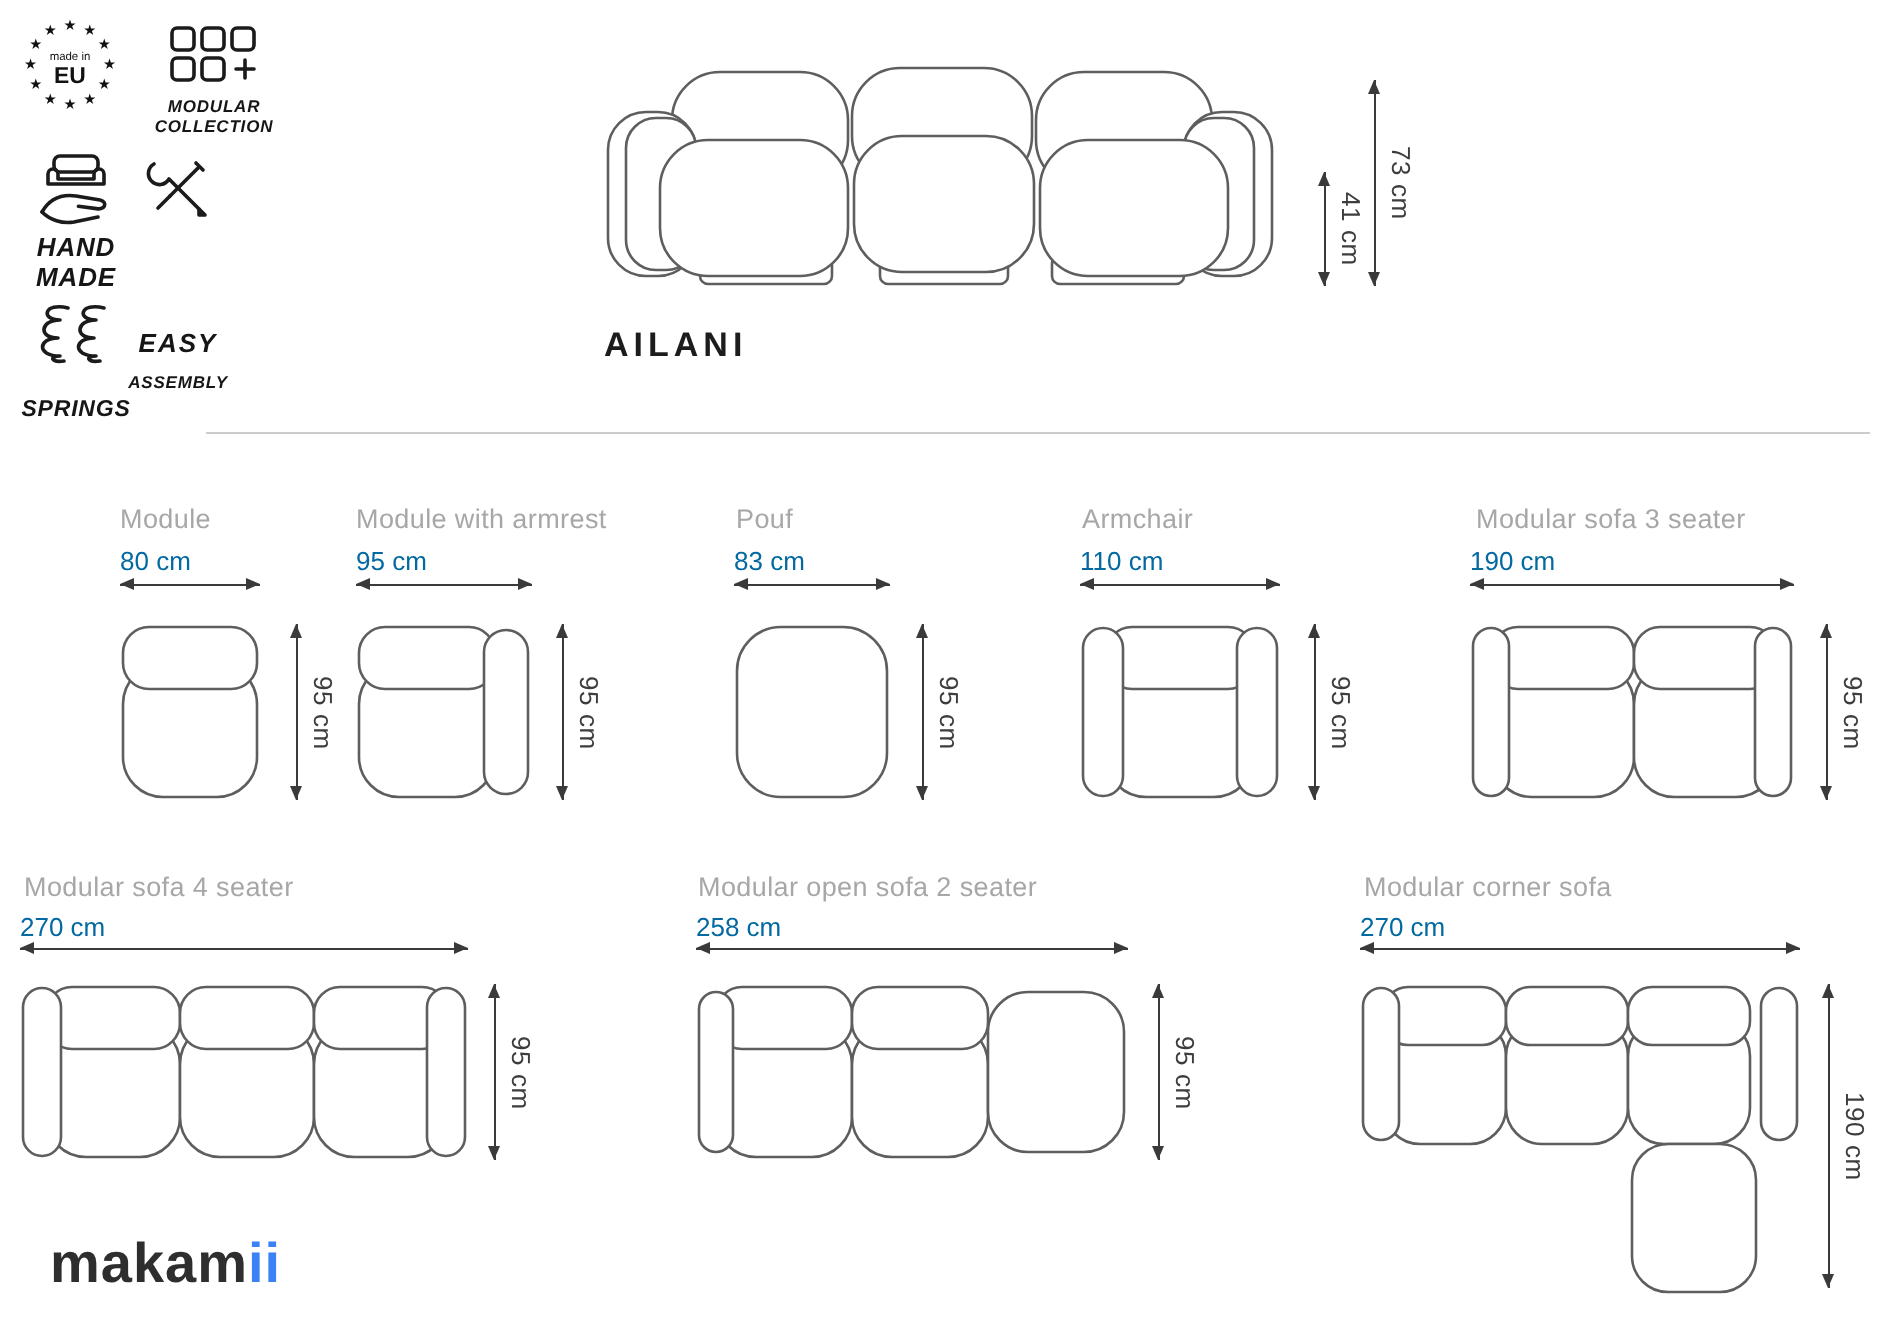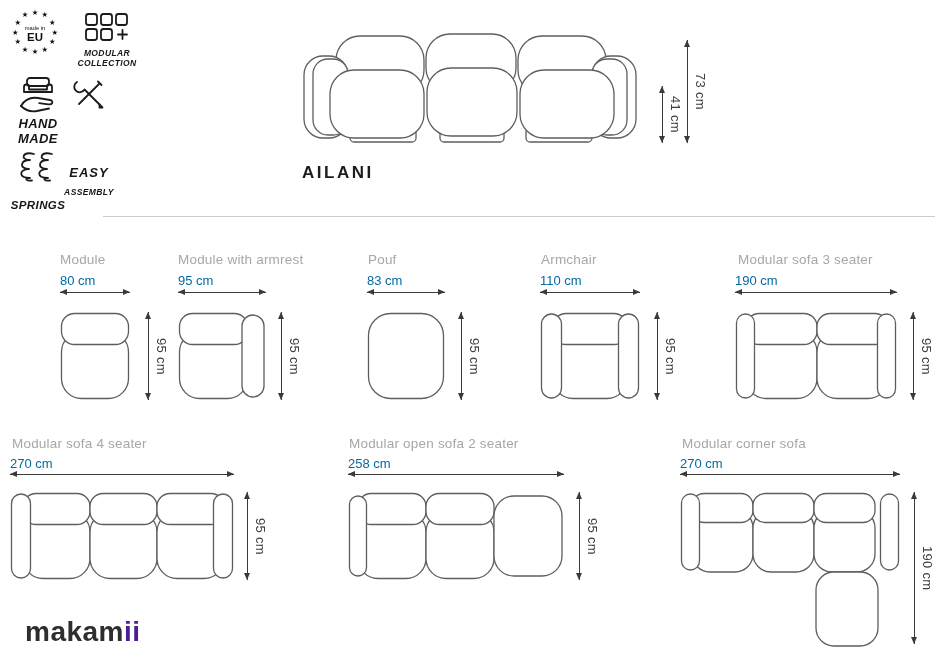--- a/index.html
+++ b/index.html
@@ -31,21 +31,21 @@
     border-top:7px solid #3a3a3a;border-left:3px solid transparent;border-right:3px solid transparent;}
   .dimlabel{position:absolute;font-size:13px;color:#0369a1;text-align:left;white-space:nowrap;}
   .vlabel{position:absolute;writing-mode:vertical-rl;font-size:13px;color:#3d3d3d;
     text-align:center;letter-spacing:.3px;white-space:nowrap;}
   .ptitle{position:absolute;font-size:13.5px;color:#a7a7a7;letter-spacing:.2px;white-space:nowrap;}
   .product{position:absolute;}
   #ailani-title{position:absolute;left:302px;top:163px;width:336px;
     font-size:17px;font-weight:bold;color:#1c1c1c;letter-spacing:2.5px;}
   #divider{position:absolute;left:103px;top:216px;width:832px;height:0;border-top:1.5px solid #cccccc;}
   #logo{position:absolute;left:25px;top:616px;font-size:28px;font-weight:bold;color:#2e2e2e;letter-spacing:.5px;}
-  #logo .accent{color:#4c1d95;}
+  #logo .accent{color:#3b82f6;}
 </style>
 </head>
 <body>
 
 <div id="canvas">
 
   <div class="badge" style="left:8px;top:6px;width:54px;">
     <svg class="icon" width="52" height="52" viewBox="0 0 50 50">
       <text x="25" y="8.5" font-size="7" text-anchor="middle">★</text>
       <text x="34.5" y="11" font-size="7" text-anchor="middle">★</text>

